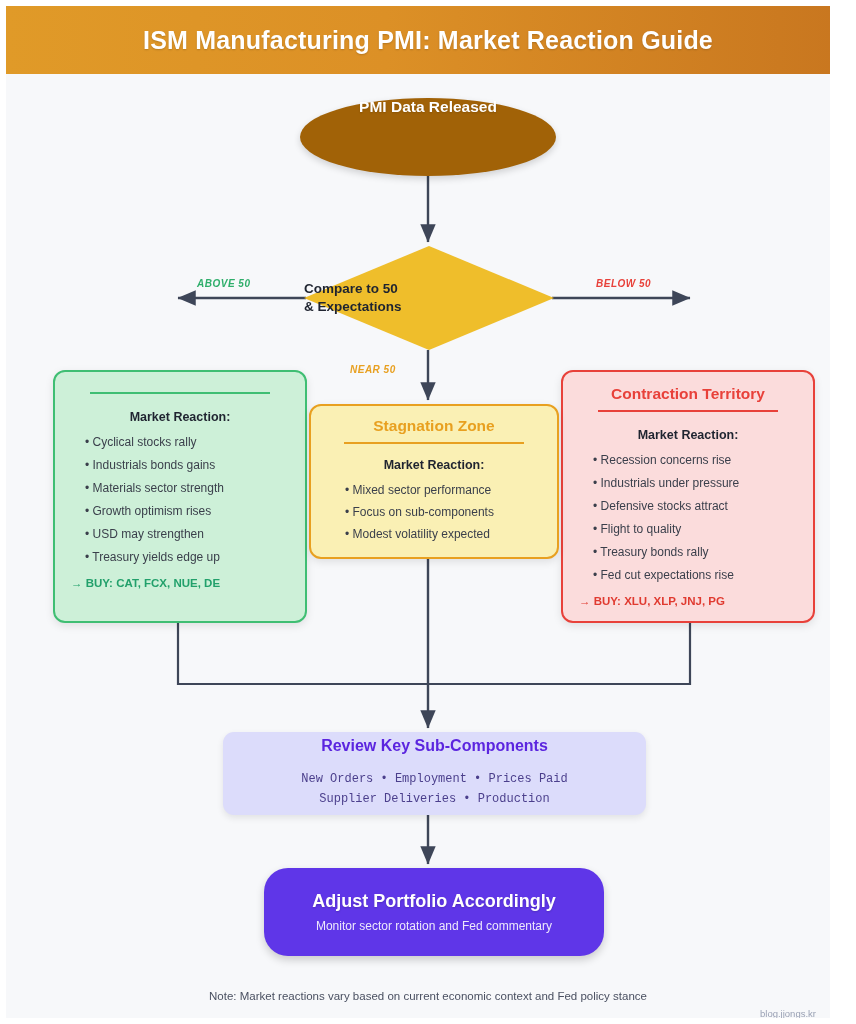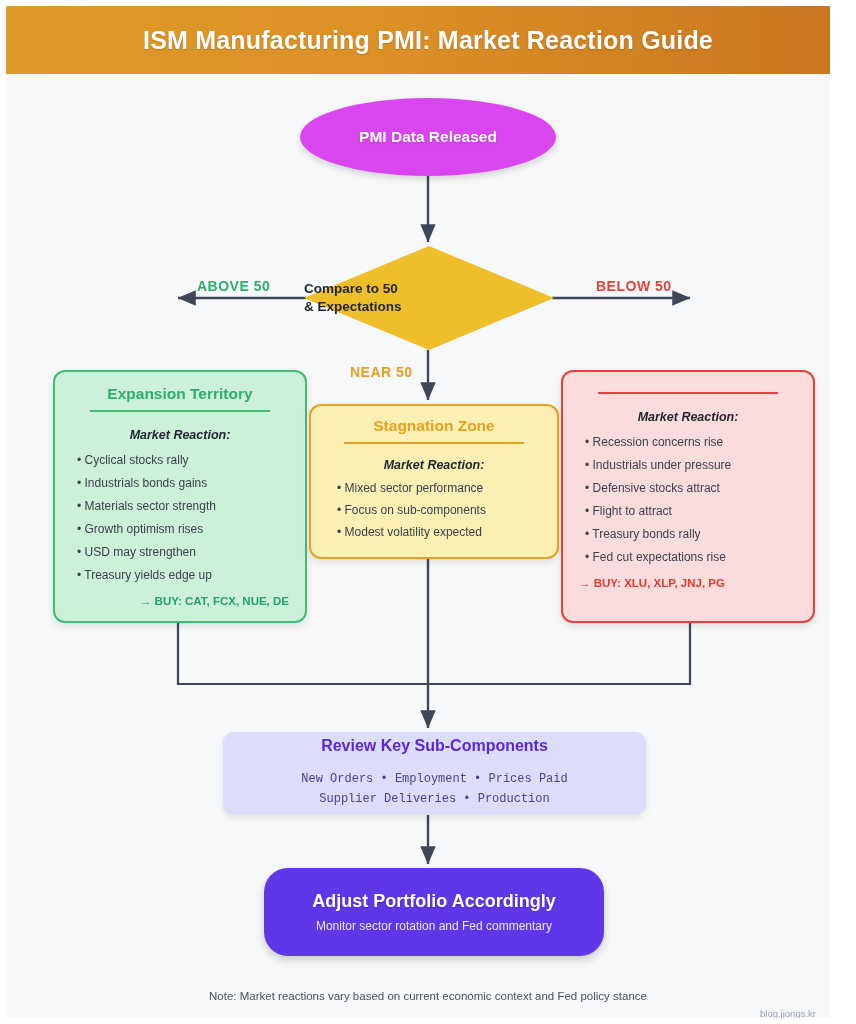--- a/index.html
+++ b/index.html
@@ -54,24 +54,24 @@
     pointer-events: none;
   }
 
   
   #start-ellipse {
     position: absolute;
     left: 294px;
     top: 92px;
     width: 256px;
     height: 78px;
-    background: #d946ef;
+    background: #a16207;
     border-radius: 50%;
     display: flex;
-    align-items: center;
+    align-items: flex-start;
     justify-content: center;
     box-shadow: 0 3px 7px rgba(0,0,0,0.16);
   }
   #start-ellipse .lbl {
     color: #ffffff;
     font-size: 15.5px;
     font-weight: bold;
     text-shadow: 0 1px 2px rgba(0,0,0,0.15);
   }
 
@@ -100,24 +100,25 @@
     color: #1f2430;
     font-size: 13.5px;
     font-weight: bold;
     line-height: 1.35;
     text-align: center;
   }
 
   
   .branch-label {
     position: absolute;
-    font-size: 14px;
+    font-size: 10px;
     font-weight: bold;
     letter-spacing: 0.5px;
     white-space: nowrap;
+    font-style: italic;
   }
   #label-above { left: 191px; top: 272px; color: #2FAE6B; }
   #label-below { left: 590px; top: 272px; color: #E8413A; }
   #label-near  { left: 344px; top: 358px; color: #E8A020; }
 
   
   .card {
     position: absolute;
     border-radius: 12px;
     box-sizing: border-box;
@@ -133,25 +134,24 @@
     height: 0;
     border-top: 2px solid;
     margin: 7px auto 0 auto;
   }
   .card-sub {
     text-align: center;
     font-size: 12.5px;
     font-weight: bold;
     color: #1f2430;
     margin: 16px 0 12px 0;
-    font-style: italic;
   }
   .bullets {
     list-style: none;
-    margin: 4px;
+    margin: 12px;
     padding: 0;
   }
   .bullets li {
     font-size: 12px;
     color: #3a3f4b;
     line-height: 1.0;
     padding: 0 0 0 2px;
     margin-bottom: 11px;
     white-space: nowrap;
   }
@@ -167,21 +167,21 @@
     left: 47px;
     top: 364px;
     width: 254px;
     height: 253px;
     background: #CDF0D8;
     border: 2.5px solid #3FBE73;
     padding: 13px 16px;
   }
   #card-expansion .card-title { color: #2FAE6B; }
   #card-expansion .card-rule { border-color: #3FBE73; width: 180px; }
-  #card-expansion .buy-line  { color: #22A06B; text-align: right; }
+  #card-expansion .buy-line  { color: #22A06B; }
 
   
   #card-stagnation {
     left: 303px;
     top: 398px;
     width: 250px;
     height: 155px;
     background: #FAF0B4;
     border: 2.5px solid #E8A020;
     padding: 11px 20px;
@@ -325,21 +325,20 @@
       <span>Compare to 50</span>
       <span>&amp; Expectations</span>
     </div>
   </div>
 
   <div class="branch-label" id="label-above">ABOVE 50</div>
   <div class="branch-label" id="label-below">BELOW 50</div>
   <div class="branch-label" id="label-near">NEAR 50</div>
 
   <div class="card" id="card-expansion">
-    <div class="card-title">Expansion Territory</div>
     <div class="card-rule"></div>
     <div class="card-sub">Market Reaction:</div>
     <ul class="bullets">
       <li>• Cyclical stocks rally</li>
       <li>• Industrials bonds gains</li>
       <li>• Materials sector strength</li>
       <li>• Growth optimism rises</li>
       <li>• USD may strengthen</li>
       <li>• Treasury yields edge up</li>
     </ul>
@@ -351,27 +350,28 @@
     <div class="card-rule"></div>
     <div class="card-sub">Market Reaction:</div>
     <ul class="bullets">
       <li>• Mixed sector performance</li>
       <li>• Focus on sub-components</li>
       <li>• Modest volatility expected</li>
     </ul>
   </div>
 
   <div class="card" id="card-contraction">
+    <div class="card-title">Contraction Territory</div>
     <div class="card-rule"></div>
     <div class="card-sub">Market Reaction:</div>
     <ul class="bullets">
       <li>• Recession concerns rise</li>
       <li>• Industrials under pressure</li>
       <li>• Defensive stocks attract</li>
-      <li>• Flight to attract</li>
+      <li>• Flight to quality</li>
       <li>• Treasury bonds rally</li>
       <li>• Fed cut expectations rise</li>
     </ul>
     <div class="buy-line">→ BUY: XLU, XLP, JNJ, PG</div>
   </div>
 
   <div id="review-box">
     <div id="review-title">Review Key Sub-Components</div>
     <div class="review-line">New Orders • Employment • Prices Paid</div>
     <div class="review-line">Supplier Deliveries • Production</div>

